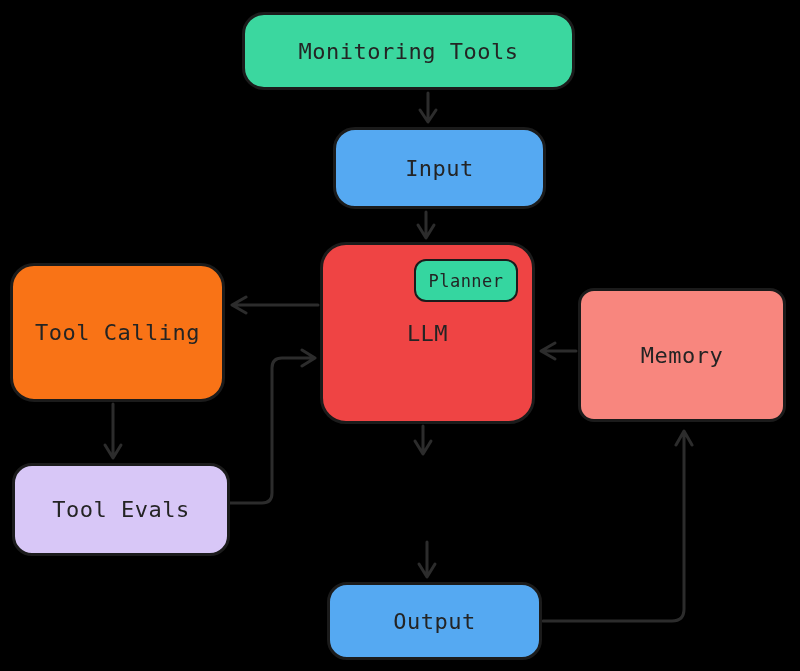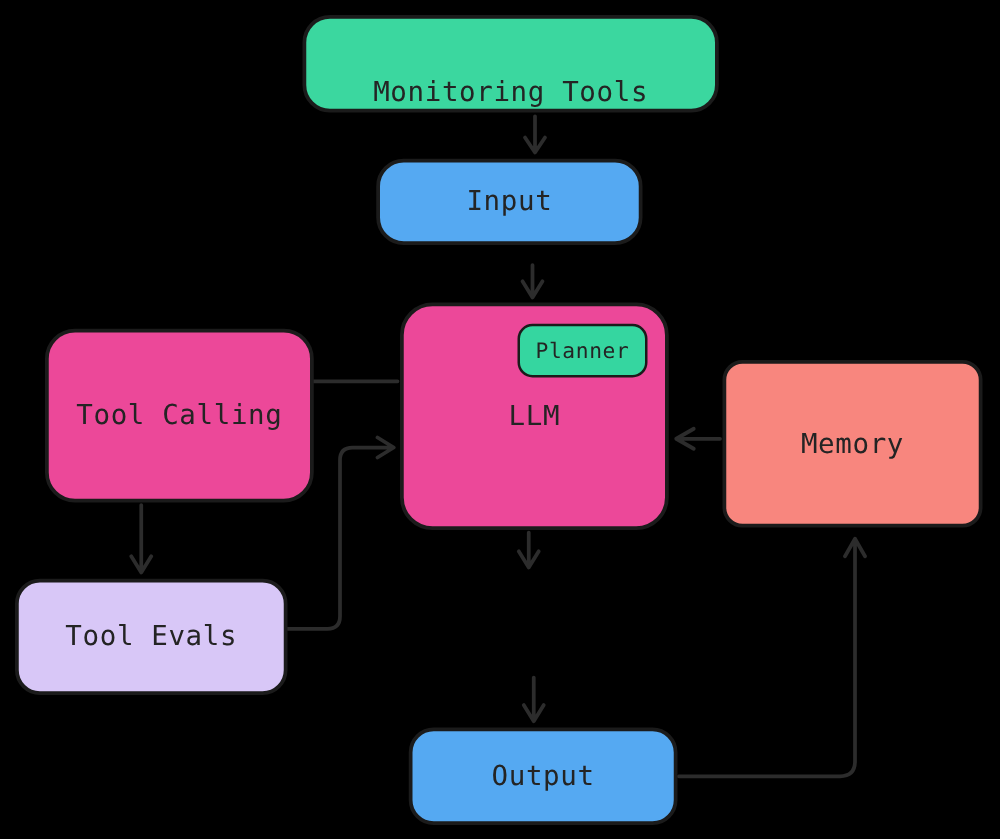--- a/index.html
+++ b/index.html
@@ -22,21 +22,21 @@
     align-items:center;
     justify-content:center;
     border:3px solid var(--border);
     color:var(--text);
     font-size:22px;
     letter-spacing:0.5px;
     box-sizing:border-box;
     white-space:nowrap;
   }
   .node-monitoring{left:242px;top:12px;width:333px;height:78px;border-radius:22px;}
-  .node-input{left:301px;top:127px;width:213px;height:69px;border-radius:22px;}
+  .node-input{left:333px;top:127px;width:213px;height:82px;border-radius:22px;}
   .node-llm{left:320px;top:242px;width:215px;height:182px;border-radius:26px;}
   .node-planner{
     position:absolute;right:14px;top:14px;
     width:104px;height:43px;
     border-radius:12px;
     border:2.5px solid var(--border);
     display:flex;align-items:center;justify-content:center;
     font-size:17px;color:var(--text);
     box-sizing:border-box;
   }
@@ -66,36 +66,36 @@
     <path d="M426 212 L426 236 M418 225 L426 238 L434 225" stroke="#2c2c2c"></path>
     <path d="M318 305 L234 305 M246 297 L232 305 L246 313" stroke="#2c2c2c"></path>
     <path d="M113 404 L113 456 M105 445 L113 458 L121 445" stroke="#2c2c2c"></path>
     <path d="M230 503 L262 503 Q272 503 272 493 L272 368 Q272 358 282 358 L312 358 M302 350 L315 358 L302 366" stroke="#2c2c2c"></path>
     <path d="M576 351 L543 351 M555 343 L541 351 L555 359" stroke="#2c2c2c"></path>
     <path d="M423 426 L423 452 M415 441 L423 454 L431 441" stroke="#2c2c2c"></path>
     <path d="M427 542 L427 575 M419 564 L427 577 L435 564" stroke="#2c2c2c"></path>
     <path d="M543 621 L672 621 Q684 621 684 609 L684 434 M676 445 L684 431 L692 445" stroke="#2c2c2c"></path>
   </svg>
 
-  <div class="node node-monitoring" style="background-color: rgb(59, 215, 159); align-items: flex-end;">
+  <div class="node node-monitoring" style="background-color: rgb(59, 215, 159);">
     <span>Monitoring Tools</span>
   </div>
 
   <div class="node node-input" style="background-color: rgb(85, 169, 242);">
     <span>Input</span>
   </div>
 
-  <div class="node node-llm" style="background-color: #ec4899;">
+  <div class="node node-llm" style="background-color: #ef4444;">
     <div class="node-planner" style="background-color: rgb(53, 214, 160);">
       <span>Planner</span>
     </div>
     <span>LLM</span>
   </div>
 
-  <div class="node node-tool-calling" style="background-color: #ec4899; margin-left: 26px;">
+  <div class="node node-tool-calling" style="background-color: #f97316;">
     <span>Tool Calling</span>
   </div>
 
   <div class="node node-memory" style="background-color: rgb(248, 134, 126);">
     <span>Memory</span>
   </div>
 
   <div class="node node-tool-evals" style="background-color: rgb(216, 199, 247);">
     <span>Tool Evals</span>
   </div>

